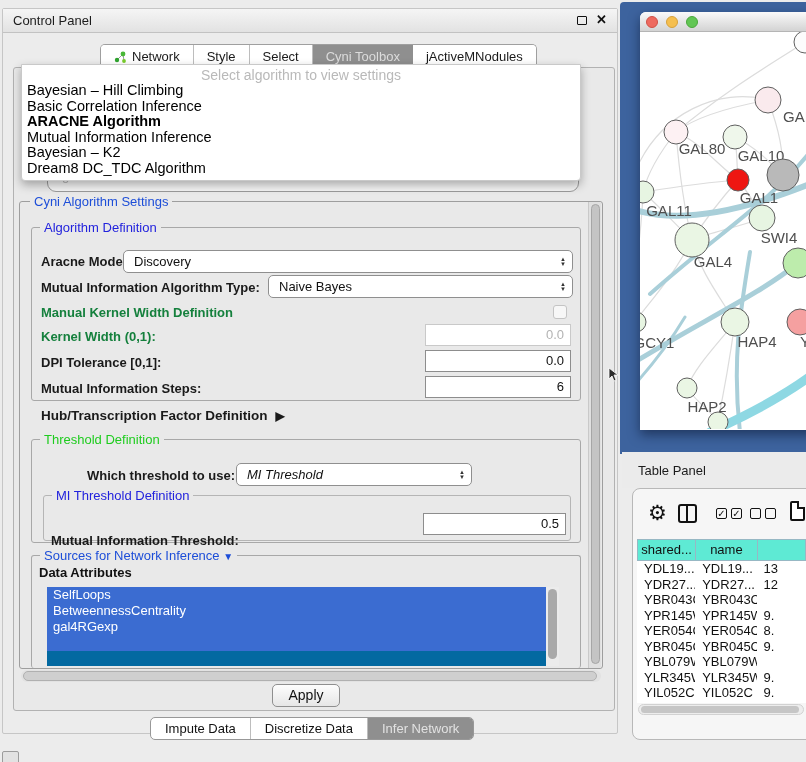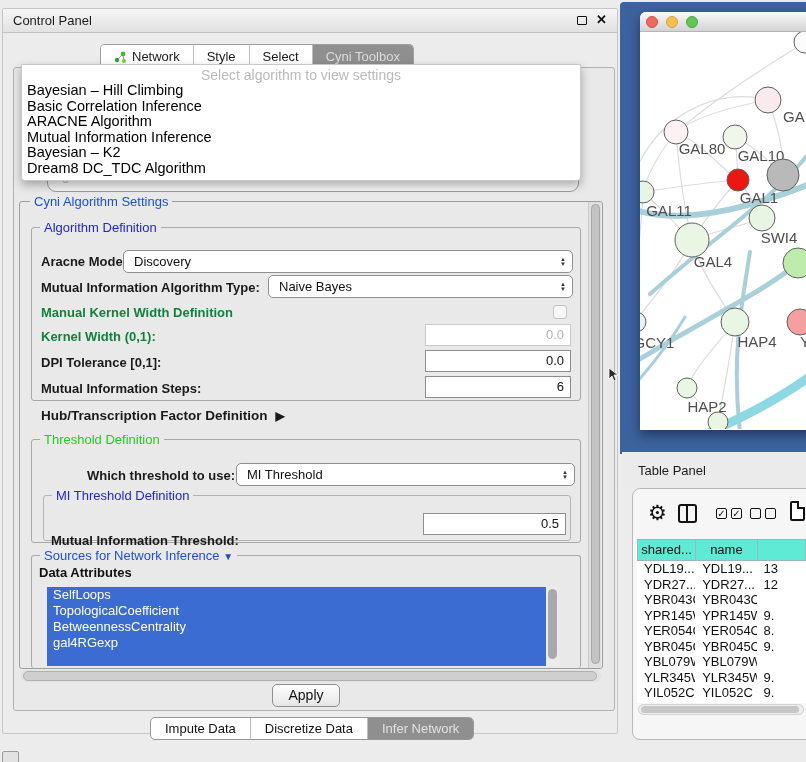--- a/index.html
+++ b/index.html
@@ -29,21 +29,21 @@
   
   #cp-content { position:absolute; left:10px; top:58px; width:602px; height:644px;
     background:#e9e9e9; border:1px solid #b2b2b2; border-radius:3px; }
 
   
   #algo-popup { position:absolute; left:18px; top:55px; width:560px; height:117px; z-index:50;
     background:#fff; border:1px solid #c9c9c9; border-radius:0 0 4px 4px;
     box-shadow:0 4px 10px rgba(0,0,0,0.3); padding-top:2px; }
   #algo-prompt { text-align:center; font-size:14px; color:#b9b9b9; height:16px; line-height:16px; }
   .dd-item { font-size:14.5px; color:#000; padding-left:5px; height:15.5px; line-height:15.5px; white-space:nowrap; }
-  .dd-item.bold { font-weight:normal; }
+  .dd-item.bold { font-weight:bold; }
 
   
   #net-combo { position:absolute; left:44px; top:150px; width:532px; height:33px; z-index:5;
     background:#f4f4f4; border:1.5px solid #9a9a9a; border-radius:9px;
     display:flex; align-items:center; }
   #net-combo span { font-size:13px; color:#b4b4b4; padding-left:14px; }
 
   
   .group { position:absolute; border:1px solid #a8a8a8; border-radius:3px; }
   .legend { position:absolute; top:-8px; left:8px; background:#e9e9e9; padding:0 4px;
@@ -167,20 +167,23 @@
       </div>
       <div class="cp-tab">
           <span>Style</span>
         </div>
       <div class="cp-tab">
           <span>Select</span>
         </div>
       <div class="cp-tab selected">
           <span>Cyni Toolbox</span>
         </div>
+      <div class="cp-tab">
+          <span>jActiveMNodules</span>
+        </div>
     </nav>
 
     <div id="cp-content"></div>
 
     <div id="net-combo">
       <span>gal-filtered sif default node</span>
     </div>
 
     <div id="algo-popup">
       <div id="algo-prompt">Select algorithm to view settings</div>
@@ -230,40 +233,39 @@
     <div class="num-input" style="left:422px; top:367px; width:146px;">6</div>
 
     <div id="hub-row">
       <span>Hub/Transcription Factor Definition</span><span class="arrow">▶</span>
     </div>
 
     <div class="group" style="left:28px; top:430px; width:550px; height:104px;">
       <span class="legend green">Threshold Definition</span>
     </div>
     <span class="field-label" style="left:84px; top:459px;">Which threshold to use:</span>
-    <div class="combo" style="left:233px; top:454px; width:339px;">
+    <div class="combo" style="left:233px; top:454px; width:236px;font-style:italic;">
       <span class="ctext">MI Threshold</span>
       <span class="stepper">
           <span>▲</span>
           <span>▼</span>
         </span>
     </div>
     <div class="group" style="left:40px; top:486px; width:528px; height:46px; border-color:#b5b5b5;">
       <span class="legend blue">MI Threshold Definition</span>
     </div>
     <span class="field-label" style="left:48px; top:524px;">Mutual Information Threshold:</span>
     <div class="num-input" style="left:420px; top:504px; width:143px;">0.5</div>
 
     <div class="group" style="left:28px; top:546px; width:550px; height:113px; border-bottom:none;">
       <span class="legend black"><span>Sources for Network Inference</span> <span style="font-size:10px;">▼</span></span>
     </div>
     <span id="attr-label">Data Attributes</span>
     <div id="attr-list">
         <div class="attr-row">SelfLoops</div>
-        <div class="attr-row">TopologicalCoefficient</div>
         <div class="attr-row">BetweennessCentrality</div>
         <div class="attr-row">gal4RGexp</div>
         <div class="attr-row"></div>
       </div>
     <div id="attr-vscroll">
         <div class="thumb"></div>
       </div>
     <div id="settings-hscroll">
         <div class="thumb"></div>
       </div>

